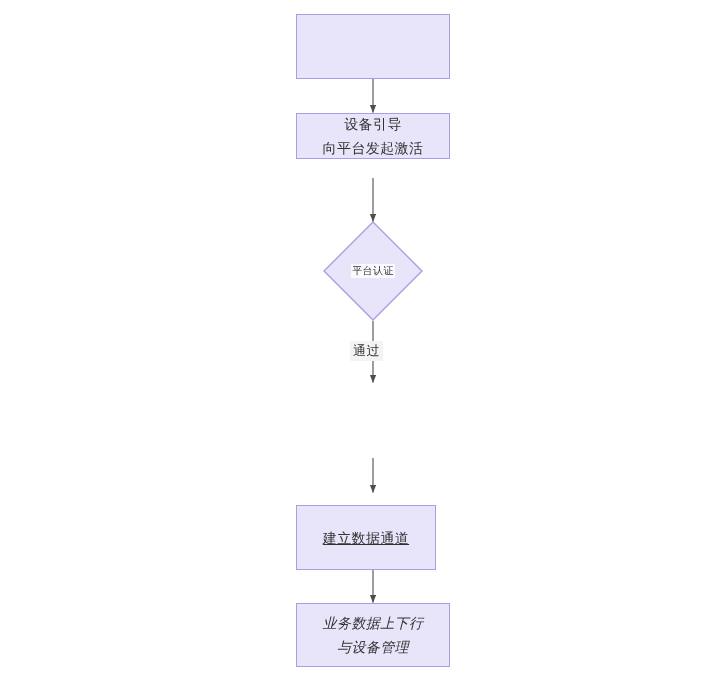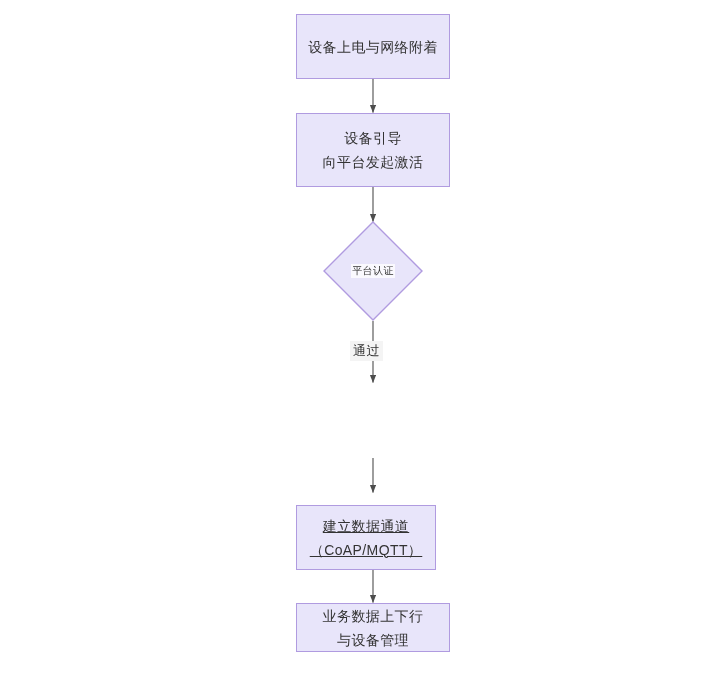--- a/index.html
+++ b/index.html
@@ -104,45 +104,43 @@
     <line x1="373" y1="178" x2="373" y2="221.5" stroke="#4d4d4d" stroke-width="1.1" marker-end="url(#arrowhead)"></line>
 
     <line x1="373" y1="321" x2="373" y2="382.5" stroke="#4d4d4d" stroke-width="1.1" marker-end="url(#arrowhead)"></line>
 
     <line x1="373" y1="458" x2="373" y2="492.5" stroke="#4d4d4d" stroke-width="1.1" marker-end="url(#arrowhead)"></line>
 
     <line x1="373" y1="558" x2="373" y2="602.5" stroke="#4d4d4d" stroke-width="1.1" marker-end="url(#arrowhead)"></line>
   </svg>
 
   <div class="node" style="left:296px; top:14px; width:154px; height:65px;">
-    <span class="line">设备上电与网络附着</span>
   </div>
 
-  <div class="node" style="left:296px; top:113px; width:154px; height:74px;">
+  <div class="node" style="left:296px; top:113px; width:154px; height:46px;">
     <span class="line">设备引导</span>
     <span class="line">向平台发起激活</span>
   </div>
 
   <div class="decision-wrap" style="left:323px; top:221px;">
     <svg class="decision-shape" viewBox="0 0 100 100" xmlns="http://www.w3.org/2000/svg">
       <polygon points="50,1 99,50 50,99 1,50" fill="#E8E5FA" stroke="#B09BE0" stroke-width="1.4"></polygon>
     </svg>
     <div class="decision-label">
       <span>平台认证</span>
     </div>
   </div>
 
   <div class="edge-label" style="left:350px; top:341px;">
     <span>通过</span>
   </div>
 
 
   <div class="node" style="left:296px; top:505px; width:140px; height:65px;text-decoration:underline;">
     <span class="line">建立数据通道</span>
-    <span class="line">（CoAP/MQTT）</span>
   </div>
 
-  <div class="node" style="left:296px; top:603px; width:154px; height:49px;">
+  <div class="node" style="left:296px; top:603px; width:154px; height:64px;font-style:italic;">
     <span class="line">业务数据上下行</span>
     <span class="line">与设备管理</span>
   </div>
 
 </div>
 
 </body></html>

